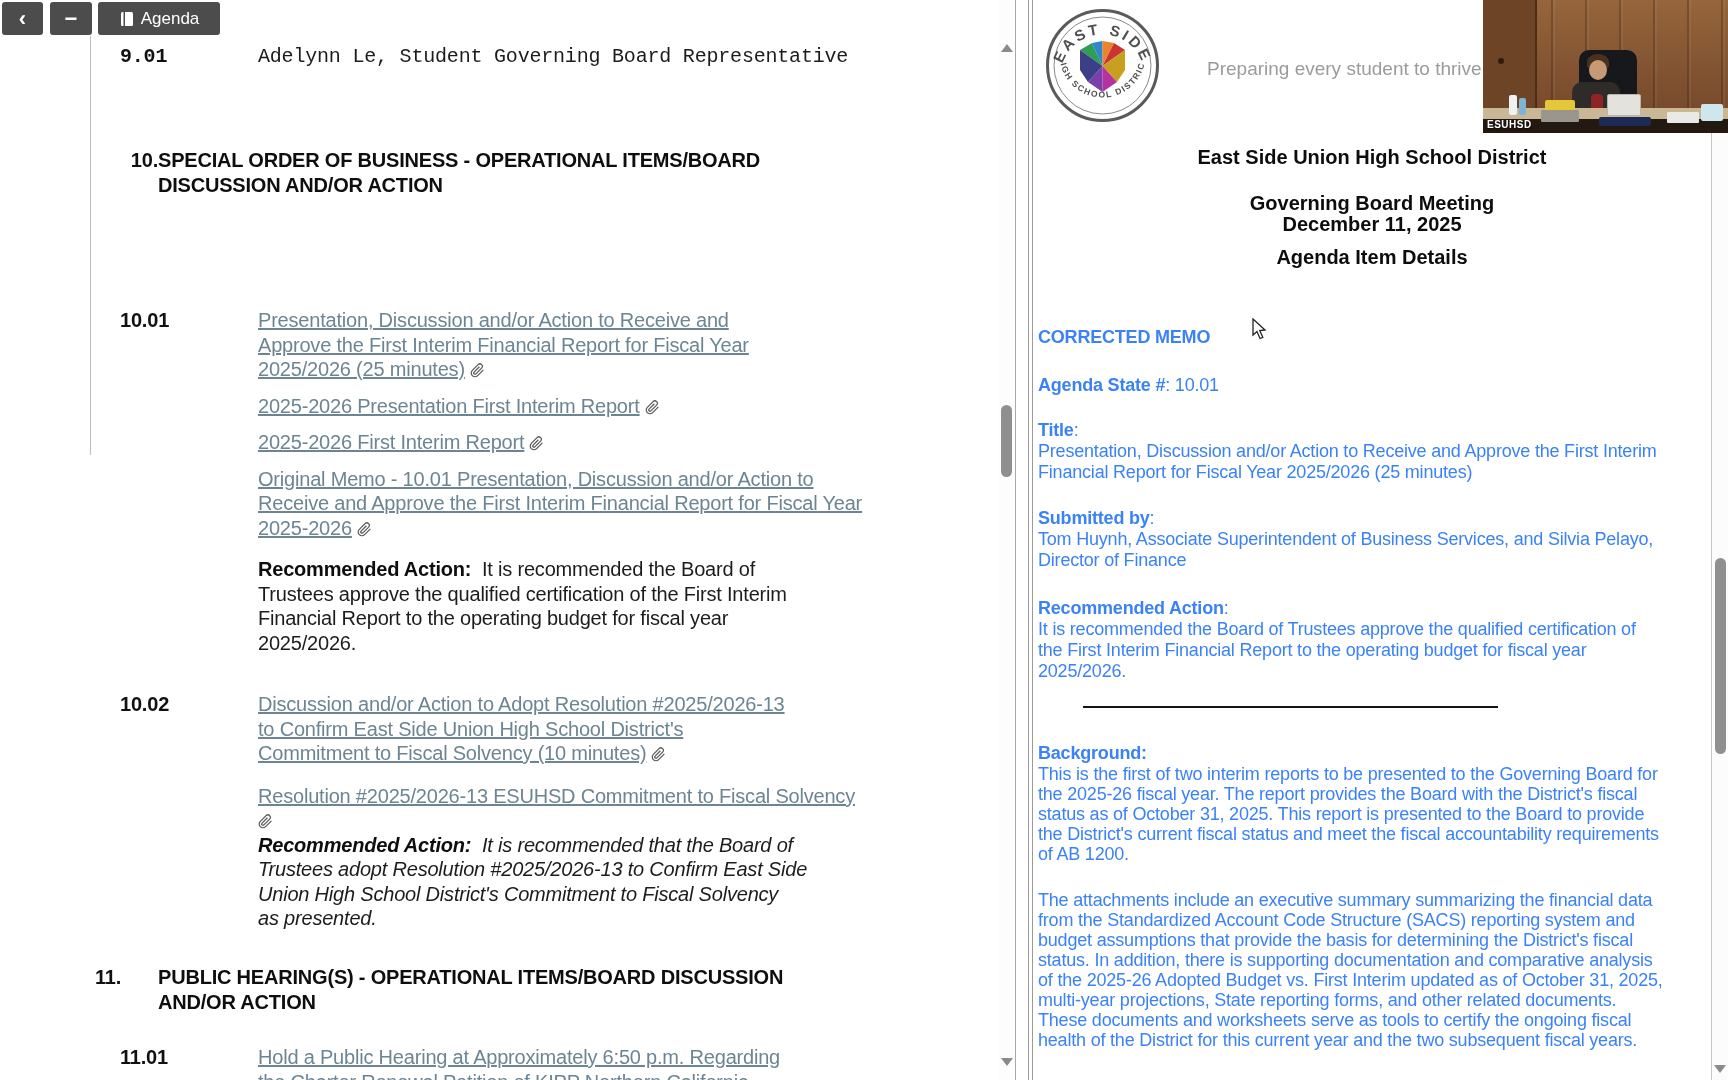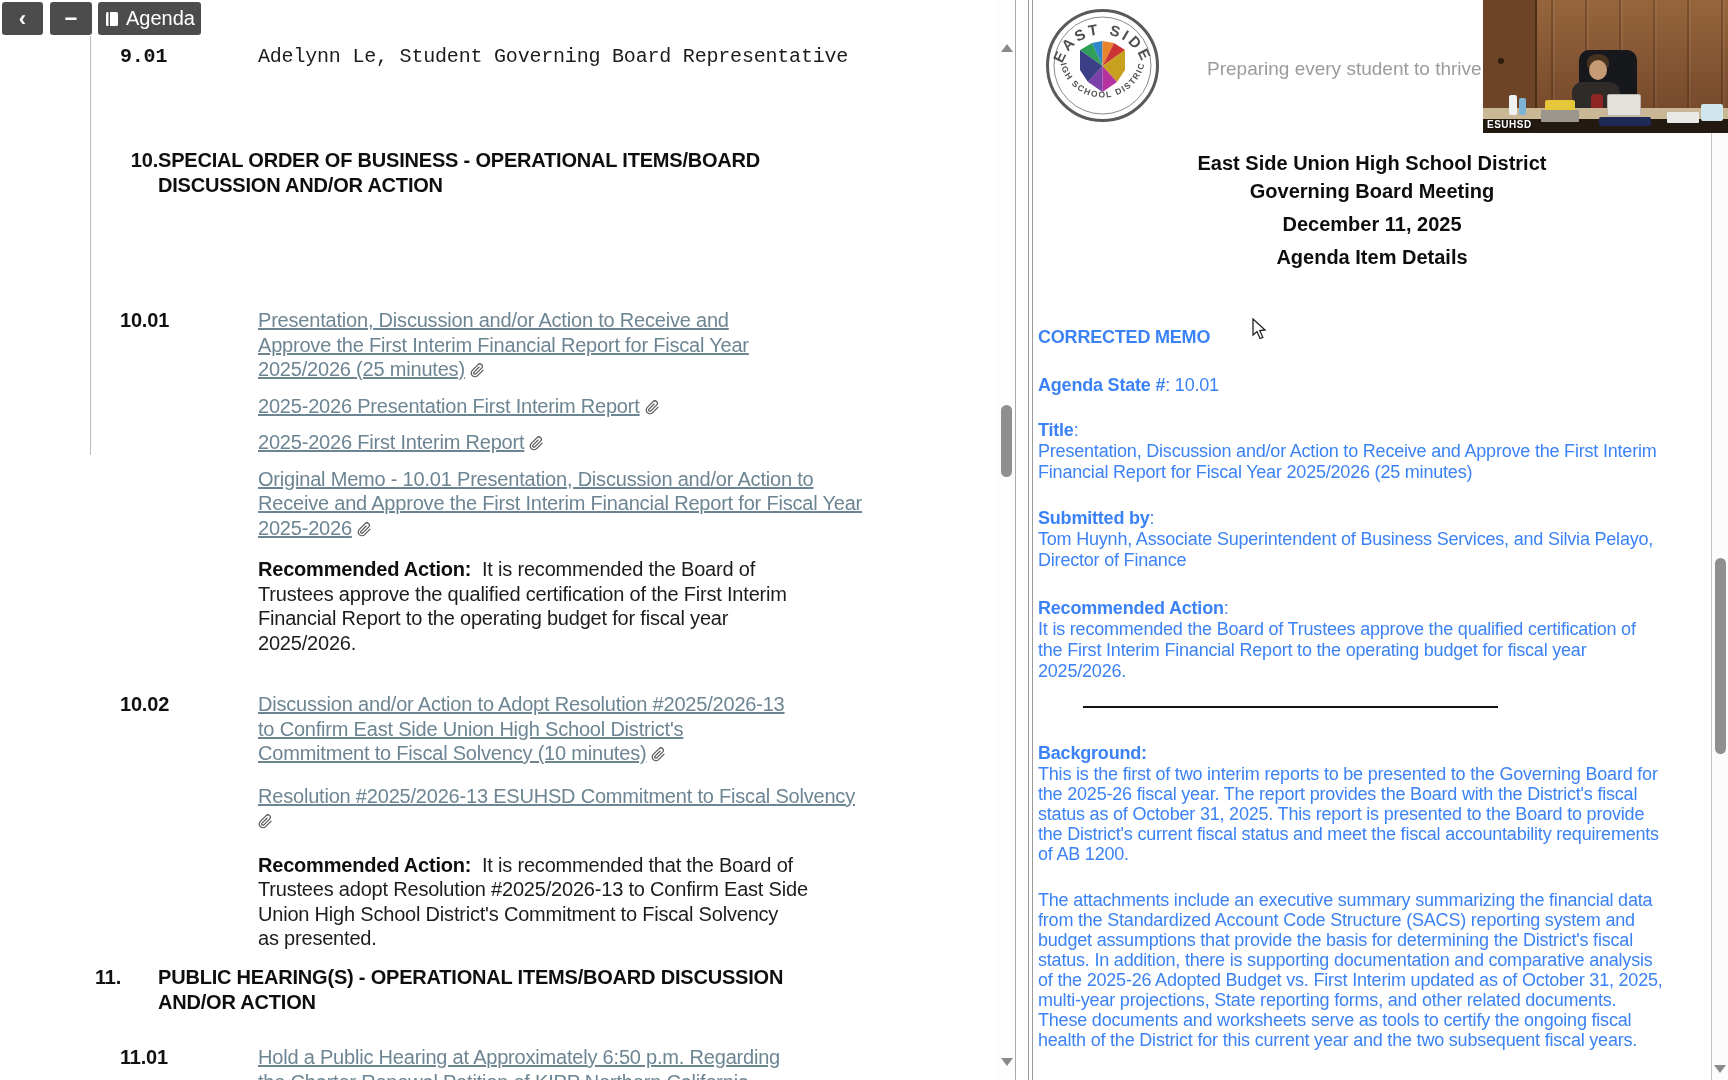--- a/index.html
+++ b/index.html
@@ -7,21 +7,21 @@
               font-family:"Liberation Sans", sans-serif; color:#1c1c1c; }
   .abs { position:absolute; }
   .pre { white-space:pre-line; }
 
   
   .tb-btn { position:absolute; top:2px; height:33px; background:#4c4c4c; color:#fff;
             border-radius:3px; display:flex; align-items:center; justify-content:center;
             cursor:pointer; }
   #btn-back  { left:2px;  width:41px; font-size:22px; font-weight:bold; }
   #btn-minus { left:50px; width:42px; font-size:22px; font-weight:bold; }
-  #btn-agenda{ left:98px; width:103px; font-size:20px; gap:6px; }
+  #btn-agenda{ left:98px; width:122px; font-size:17px; gap:6px; }
 
   
   #left-pane { left:0; top:0; width:998px; height:1080px; overflow:hidden; }
   #left-vline { left:90px; top:36px; width:1px; height:419px; background:#bdbdbd; }
   .l-num { font-weight:600; color:#111; }
   .l-sec  { left:95px;  width:893px; display:grid; grid-template-columns:63px 1fr; }
   .l-item { left:120px; width:868px; display:grid; grid-template-columns:138px 1fr; }
   .l-sec, .l-item { font-size:20px; line-height:24.5px; letter-spacing:-0.2px; }
   .sec-title { font-weight:700; color:#0e0e0e; }
   .sec-desc, .item-desc { color:#333; }
@@ -136,21 +136,21 @@
     <div class="l-num">10.02</div>
     <div>
       <div><a class="l-link pre">Discussion and/or Action to Adopt Resolution #2025/2026-13
 to Confirm East Side Union High School District's
 Commitment to Fiscal Solvency (10 minutes)</a><span class="clip"><svg viewBox="0 0 24 24" width="15" height="15">
               <path d="M21.4 11.05l-9.19 9.19a6 6 0 01-8.49-8.49l9.19-9.19a4 4 0 015.66 5.66l-9.2 9.19a2 2 0 01-2.83-2.83l8.49-8.48" fill="none" stroke="#5a5a5a" stroke-width="2"></path>
             </svg></span></div>
       <div class="att" style="margin-top:18px;"><a class="l-link">Resolution #2025/2026-13 ESUHSD Commitment to Fiscal Solvency</a><br><span class="clip" style="margin-left:0;"><svg viewBox="0 0 24 24" width="15" height="15">
               <path d="M21.4 11.05l-9.19 9.19a6 6 0 01-8.49-8.49l9.19-9.19a4 4 0 015.66 5.66l-9.2 9.19a2 2 0 01-2.83-2.83l8.49-8.48" fill="none" stroke="#5a5a5a" stroke-width="2"></path>
             </svg></span></div>
-      <div class="rec" style="margin-top:20px;"><b>Recommended Action:</b>&nbsp; <span class="pre">It is recommended that the Board of
+      <div class="rec" style="margin-top:0;font-style:italic;"><b>Recommended Action:</b>&nbsp; <span class="pre">It is recommended that the Board of
 Trustees adopt Resolution #2025/2026-13 to Confirm East Side
 Union High School District's Commitment to Fiscal Solvency
 as presented.</span></div>
     </div>
   </div>
 
   <div class="abs l-sec" style="top:965px;">
     <div class="l-num" style="font-weight:700;">11.</div>
     <div class="sec-title pre">PUBLIC HEARING(S) - OPERATIONAL ITEMS/BOARD DISCUSSION
 AND/OR ACTION</div>
@@ -213,22 +213,22 @@
         <polygon points="57.5,58 80,42 80,62 72,74" fill="#c8a020"></polygon>
         <polygon points="57.5,58 72,74 57.5,84" fill="#b5339e"></polygon>
         <polygon points="57.5,58 57.5,84 43,74" fill="#7a3fa8"></polygon>
         <polygon points="57.5,58 43,74 35,62 35,42" fill="#3b3f86"></polygon>
       </g>
     </svg>
   </div>
 
   <div class="abs" id="tagline">Preparing every student to thrive in</div>
 
-  <div class="abs mh" style="top:152px;">East Side Union High School District</div>
-  <div class="abs mh" style="top:180px;">Governing Board Meeting</div>
+  <div class="abs mh" style="top:146px;">East Side Union High School District</div>
+  <div class="abs mh" style="top:192px;">Governing Board Meeting</div>
   <div class="abs mh" style="top:213px;">December 11, 2025</div>
   <div class="abs mh" style="top:246px;">Agenda Item Details</div>
 
   <div class="abs memo-block" style="top:327px;">
     <b>CORRECTED MEMO</b>
   </div>
 
   <div class="abs memo-block" style="top:375px;">
     <b>Agenda State #</b><span>:  10.01</span>
   </div>

